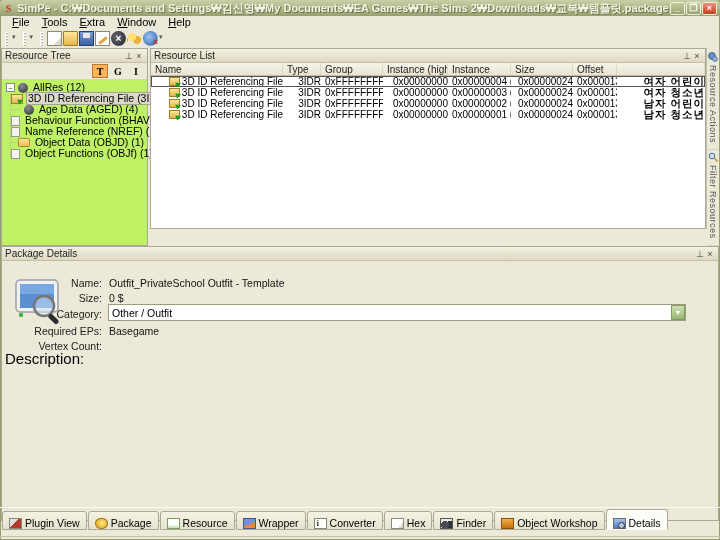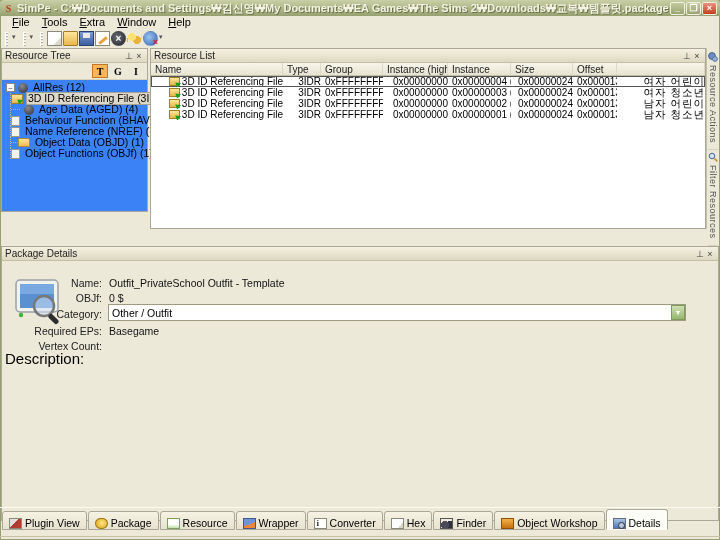--- a/index.html
+++ b/index.html
@@ -42,21 +42,21 @@
   .ic-web::before { content:"×"; position:absolute; right:-1px; bottom:-2px; color:#c22; font:bold 9px "Liberation Sans",sans-serif; }
 
   
   .panel { position:absolute; background:#fff; border:1px solid #aca899; }
   .phead { height:14px; background:linear-gradient(#f4f1e1,#ddd9c2); border-bottom:1px solid #c2bfa6;
     display:flex; align-items:center; padding:0 3px; font-size:10px; color:#222; }
   .phead .ptitle { flex:1; }
   .pin-icon, .pclose { width:10px; text-align:center; color:#444; font-size:9px; line-height:12px; }
 
   
-  #tree-panel { left:1px; top:48px; width:147px; height:164px; background:#3b82f6; }
+  #tree-panel { left:1px; top:48px; width:147px; height:198px; background:#bef264; }
   .tgi-row { height:17px; background:#ece9d8; border-bottom:1px solid #d6d2bb; display:flex; justify-content:flex-end; align-items:center; padding:1px 3px; gap:2px; }
   .tgi { width:16px; height:14px; text-align:center; font:bold 10px/13px "Liberation Serif",serif; border:1px solid transparent; }
   .tgi.active { background:#fcb659; border-color:#c07828; }
   .treebody { padding:2px 0 0 2px; }
   .trow { display:flex; align-items:center; height:11px; white-space:nowrap; }
   .exp { width:9px; height:9px; border:1px solid #888; background:#fff; font:7px/7px "Liberation Sans",sans-serif; text-align:center; color:#333; margin:0 3px 0 2px; }
   .tindent { width:14px; height:11px; border-left:1px dotted #b8b5a0; margin-left:6px; position:relative; }
   .tindent::after { content:""; position:absolute; left:0; top:5px; width:9px; border-top:1px dotted #b8b5a0; }
   .ticon { width:12px; height:10px; margin-right:3px; flex:0 0 auto; position:relative; }
   .ticon.sphere { background:radial-gradient(circle at 4px 3px,#8a8a92,#2c2c34); border-radius:50%; width:10px; height:10px; }
@@ -70,21 +70,21 @@
 
   
   #list-panel { left:150px; top:48px; width:556px; height:181px; }
   .colhead { display:flex; height:13px; background:linear-gradient(#f7f5ea,#e8e4d2); border-bottom:1px solid #c2bfa6; font-size:10px; color:#222; }
   .colhead .col { padding:1px 0 0 4px; border-right:1px solid #ddd9c4; overflow:hidden; white-space:nowrap; }
   .c1{width:132px;} .c2{width:38px;} .c3{width:62px;} .c4{width:65px;} .c5{width:63px;} .c6{width:62px;} .c7{width:44px;} .c8{flex:1;}
   .rlrow { display:flex; height:11px; align-items:center; font-size:10px; white-space:nowrap; }
   .rlrow.focused { outline:1px solid #555; outline-offset:-1px; }
   .rlrow .cell { padding-left:4px; overflow:hidden;text-align:right; }
   .rlicon { display:inline-block; width:11px; height:9px; margin-right:2px; background:linear-gradient(#ffe69a,#e0b84a); border:1px solid #a08028; position:relative; vertical-align:-1px; }
-  .kor { font-size:10.5px; letter-spacing:1px; }
+  .kor { font-size:10.5px; letter-spacing:1px;font-weight:bold; }
 
   
   #side-panel { position:absolute; left:706px; top:48px; width:13px; height:181px; background:#ece9d8; border-left:1px solid #c2bfa6; display:flex; flex-direction:column; align-items:center; padding-top:2px; }
   .side-item { display:flex; flex-direction:column; align-items:center; border-bottom:1px solid #d8d4bc; padding:2px 0 6px; }
   .side-icn { width:10px; height:10px; margin-bottom:3px; }
   .vtext { writing-mode:vertical-lr; font-size:9px; color:#555; letter-spacing:0.5px; }
 
   
   #details-panel { left:1px; top:231px; width:718px; height:275px; background:#ece9d8;margin-top:15px; }
   .dbody { position:relative; height:260px; }
@@ -307,21 +307,21 @@
       <svg class="bigicon" width="52" height="52" viewBox="0 0 52 52">
         <rect x="3" y="5" width="42" height="32" rx="4" fill="#f2f2ec" stroke="#9aa0a8" stroke-width="1.5"></rect>
         <rect x="7" y="9" width="34" height="24" fill="#5a8fd0"></rect>
         <rect x="7" y="9" width="34" height="10" fill="#7aa8e0"></rect>
         <circle cx="8" cy="40" r="2.2" fill="#3cb43c"></circle>
         <circle cx="31" cy="31" r="10" fill="rgba(210,226,244,0.55)" stroke="#787878" stroke-width="2.5"></circle>
         <rect x="38" y="38" width="12" height="5" rx="2" transform="rotate(45 38 38)" fill="#2c2c2c"></rect>
       </svg>
       <span class="flabel" style="top:16px">Name:</span>
       <span class="fvalue" style="top:16px">Outfit_PrivateSchool Outfit - Template</span>
-      <span class="flabel" style="top:31px">OBJf:</span>
+      <span class="flabel" style="top:31px">Size:</span>
       <span class="fvalue" style="top:31px">0 $</span>
       <span class="flabel" style="top:47px">Category:</span>
       <div class="combo">
         <span class="cval">Other / Outfit</span>
         <span class="cbtn">▼</span>
       </div>
       <span class="flabel" style="top:64px">Required EPs:</span>
       <span class="fvalue" style="top:64px">Basegame</span>
       <span class="flabel" style="top:79px">Vertex Count:</span>
       <span class="desc-label">Description:</span>

